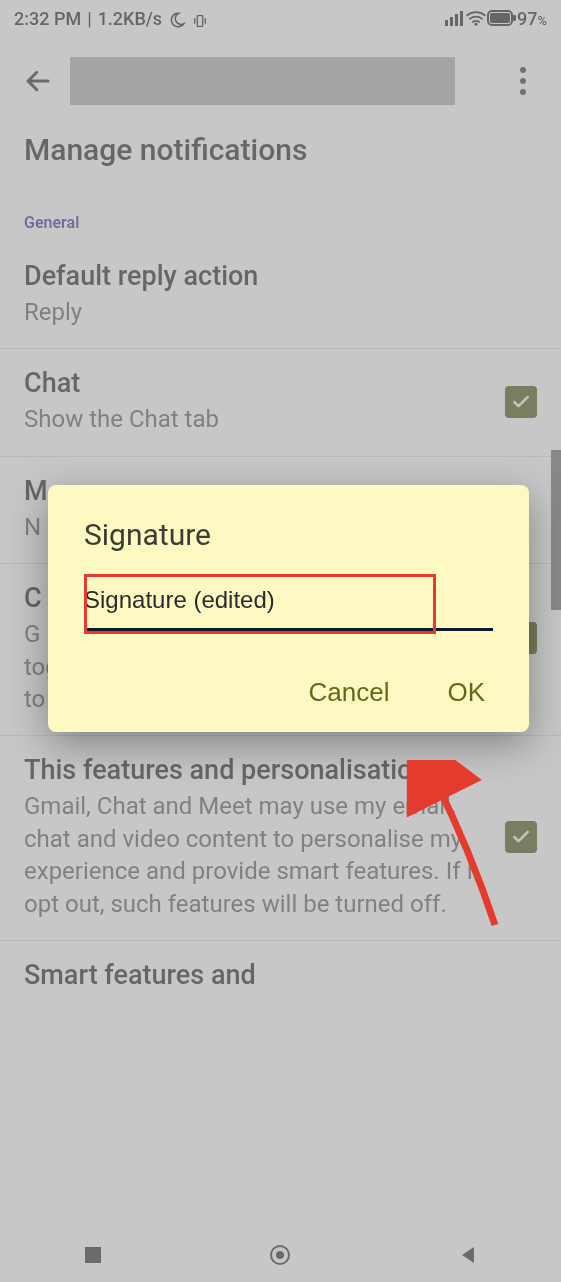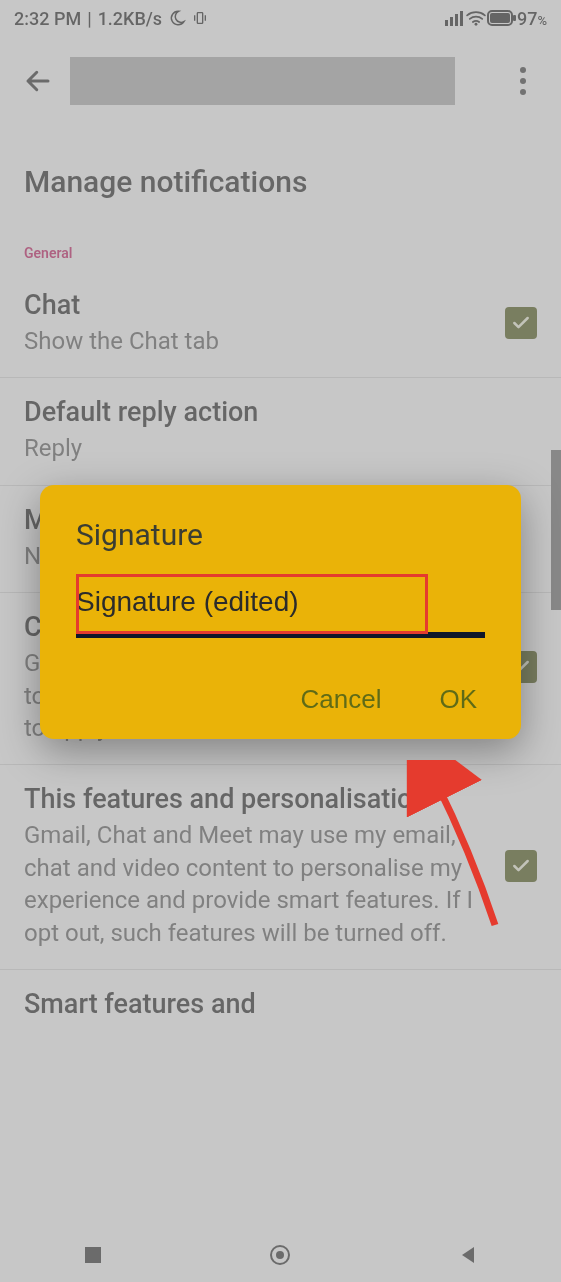--- a/index.html
+++ b/index.html
@@ -2,47 +2,47 @@
 <html><head>
 <meta charset="utf-8">
 <style>
   * { box-sizing: border-box; margin: 0; padding: 0; }
   html, body { width: 561px; height: 1282px; font-family: Roboto, Arial, sans-serif; overflow: hidden; background: #fff; }
   .screen { position: relative; width: 561px; height: 1282px; background: #f7f7f7; }
   .scrim { position: absolute; inset: 0; background: rgba(160,160,160,0.55); z-index: 5; pointer-events: none; }
 
   
   .statusbar { position: absolute; top: 0; left: 0; right: 0; height: 36px; display: flex; align-items: center; justify-content: space-between; padding: 0 14px; color: #1e1e1e; font-size: 18px; font-weight: 500; z-index: 2; }
-  .status-left { display: flex; align-items: center; gap: 6px; }
+  .status-left { display: flex; align-items: flex-end; gap: 6px; }
   .status-right { display: flex; align-items: center; gap: 0; }
   .status-icon { display: inline-flex; }
 
   
   .appbar { position: absolute; top: 36px; left: 0; right: 0; height: 90px; display: flex; align-items: center; padding: 0 18px; z-index: 2; }
   .back-btn { width: 40px; height: 40px; display: flex; align-items: center; justify-content: center; }
   .title-redacted { flex: 0 0 auto; margin-left: 12px; width: 385px; height: 48px; background: #a9a9a9; }
   .more-btn { margin-left: auto; width: 40px; height: 40px; display: flex; align-items: center; justify-content: center; flex-direction: column; gap: 5px; }
   .more-dot { width: 6px; height: 6px; border-radius: 50%; background: #3a3a3a; }
 
   
   .content { position: absolute; top: 126px; left: 0; right: 0; bottom: 50px; overflow: hidden; z-index: 1; }
-  .cut-heading { font-size: 30px; font-weight: 500; color: #222; padding: 6px 24px 18px; margin-top: 32px; }
-  .section-label { color: #be185d; font-size: 14px; font-weight: 600; padding: 28px 24px 10px; }
+  .cut-heading { font-size: 30px; font-weight: 500; color: #222; padding: 6px 24px 18px; }
+  .section-label { color: #4c1d95; font-size: 16px; font-weight: 600; padding: 28px 24px 10px; }
   .item { display: flex; align-items: center; padding: 18px 24px 20px; border-bottom: 1px solid #d6d6d6; }
   .item-text { flex: 1; }
   .item-title { font-size: 27px; color: #1f1f1f; font-weight: 500; }
   .item-sub { font-size: 24px; color: #5a5a5a; margin-top: 4px; line-height: 1.35; }
   .checkbox { width: 32px; height: 32px; border-radius: 4px; background: #4a5412; display: flex; align-items: center; justify-content: center; margin-left: 20px; flex-shrink: 0; }
 
   
-  .dialog { position: absolute; left: 40px; top: 485px; width: 481px; background: #eab308; border-radius: 14px; box-shadow: 0 12px 40px rgba(0,0,0,0.35); z-index: 10; padding: 32px 0 14px; }
+  .dialog { position: absolute; left: 48px; top: 485px; width: 481px; background: #fef9c3; border-radius: 8px; box-shadow: 0 12px 40px rgba(0,0,0,0.35); z-index: 10; padding: 32px 0 14px; }
   .dialog-title { font-size: 30px; color: #3a3d33; padding: 0 36px 24px; }
   .input-wrap { margin: 0 36px; position: relative; }
   .input-highlight { position: absolute; left: 0; top: -2px; width: 352px; height: 60px; border: 3px solid #e53b2e; pointer-events: none; }
-  .sig-input { width: 100%; border: none; border-bottom: 6px solid #0f172a; background: transparent; font-size: 28px; color: #2b2b2b; padding: 10px 0 14px; outline: none; }
+  .sig-input { width: 100%; border: none; border-bottom: 3px solid #0f172a; background: transparent; font-size: 24px; color: #2b2b2b; padding: 10px 0 14px; outline: none; }
   .dialog-actions { display: flex; justify-content: flex-end; gap: 58px; padding: 46px 44px 10px 36px; }
   .dlg-btn { font-size: 26px; color: #5f6b17; font-weight: 500; background: none; border: none; cursor: pointer; }
 
   
   .arrow { position: absolute; left: 400px; top: 760px; z-index: 20; pointer-events: none; }
 
   
   .navbar { position: absolute; bottom: 0; left: 0; right: 0; height: 50px; display: flex; align-items: center; justify-content: space-around; z-index: 2; }
 
   
@@ -52,34 +52,34 @@
 <body>
 
 <div class="screen">
 
   <div class="content">
     <div class="cut-heading">Manage notifications</div>
     <div class="section-label">General</div>
 
     <div class="item">
       <div class="item-text">
+        <div class="item-title">Default reply action</div>
+        <div class="item-sub">Reply</div>
+      </div>
+    </div>
+
+    <div class="item">
+      <div class="item-text">
         <div class="item-title">Chat</div>
         <div class="item-sub">Show the Chat tab</div>
       </div>
       <div class="checkbox">
         <svg width="20" height="20" viewBox="0 0 24 24">
             <path d="M4 12l5 5 11-11" stroke="#eceed7" stroke-width="3" fill="none" stroke-linecap="round" stroke-linejoin="round"></path>
           </svg>
-      </div>
-    </div>
-
-    <div class="item">
-      <div class="item-text">
-        <div class="item-title">Default reply action</div>
-        <div class="item-sub">Reply</div>
       </div>
     </div>
 
     <div class="item" style="border-bottom:1px solid #d6d6d6;">
       <div class="item-text">
         <div class="item-title">M</div>
         <div class="item-sub">N</div>
       </div>
     </div>
 

